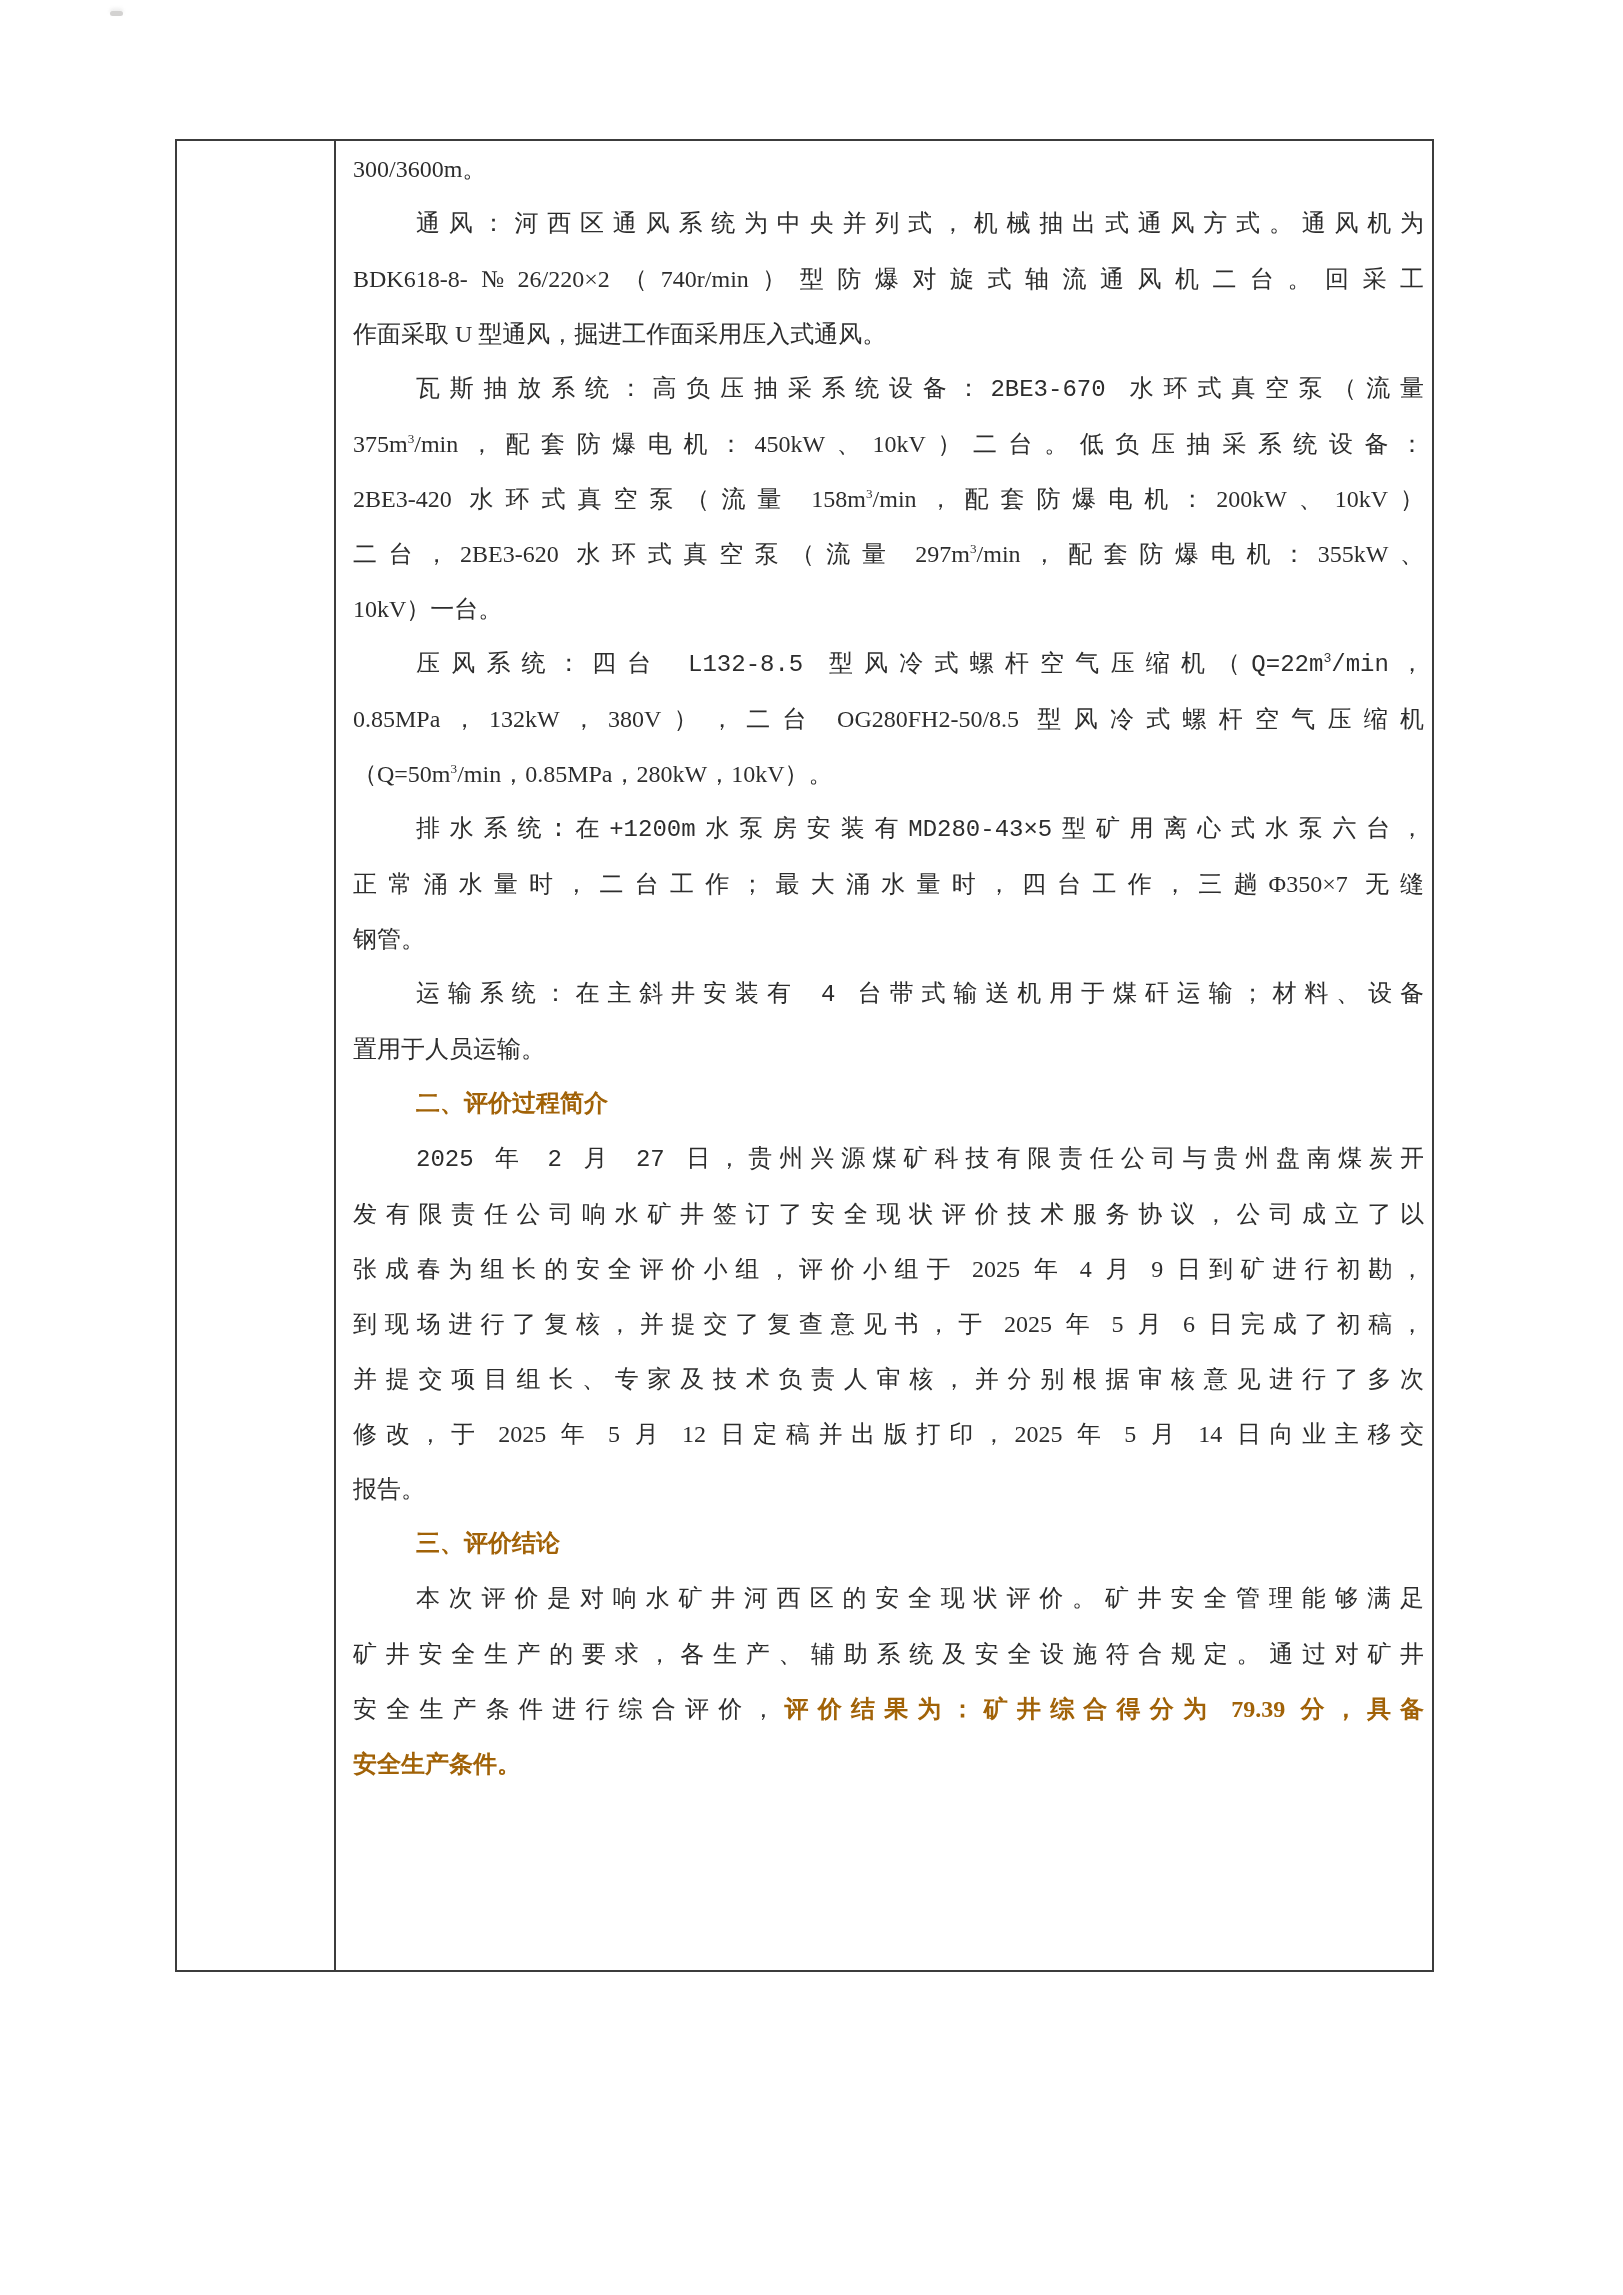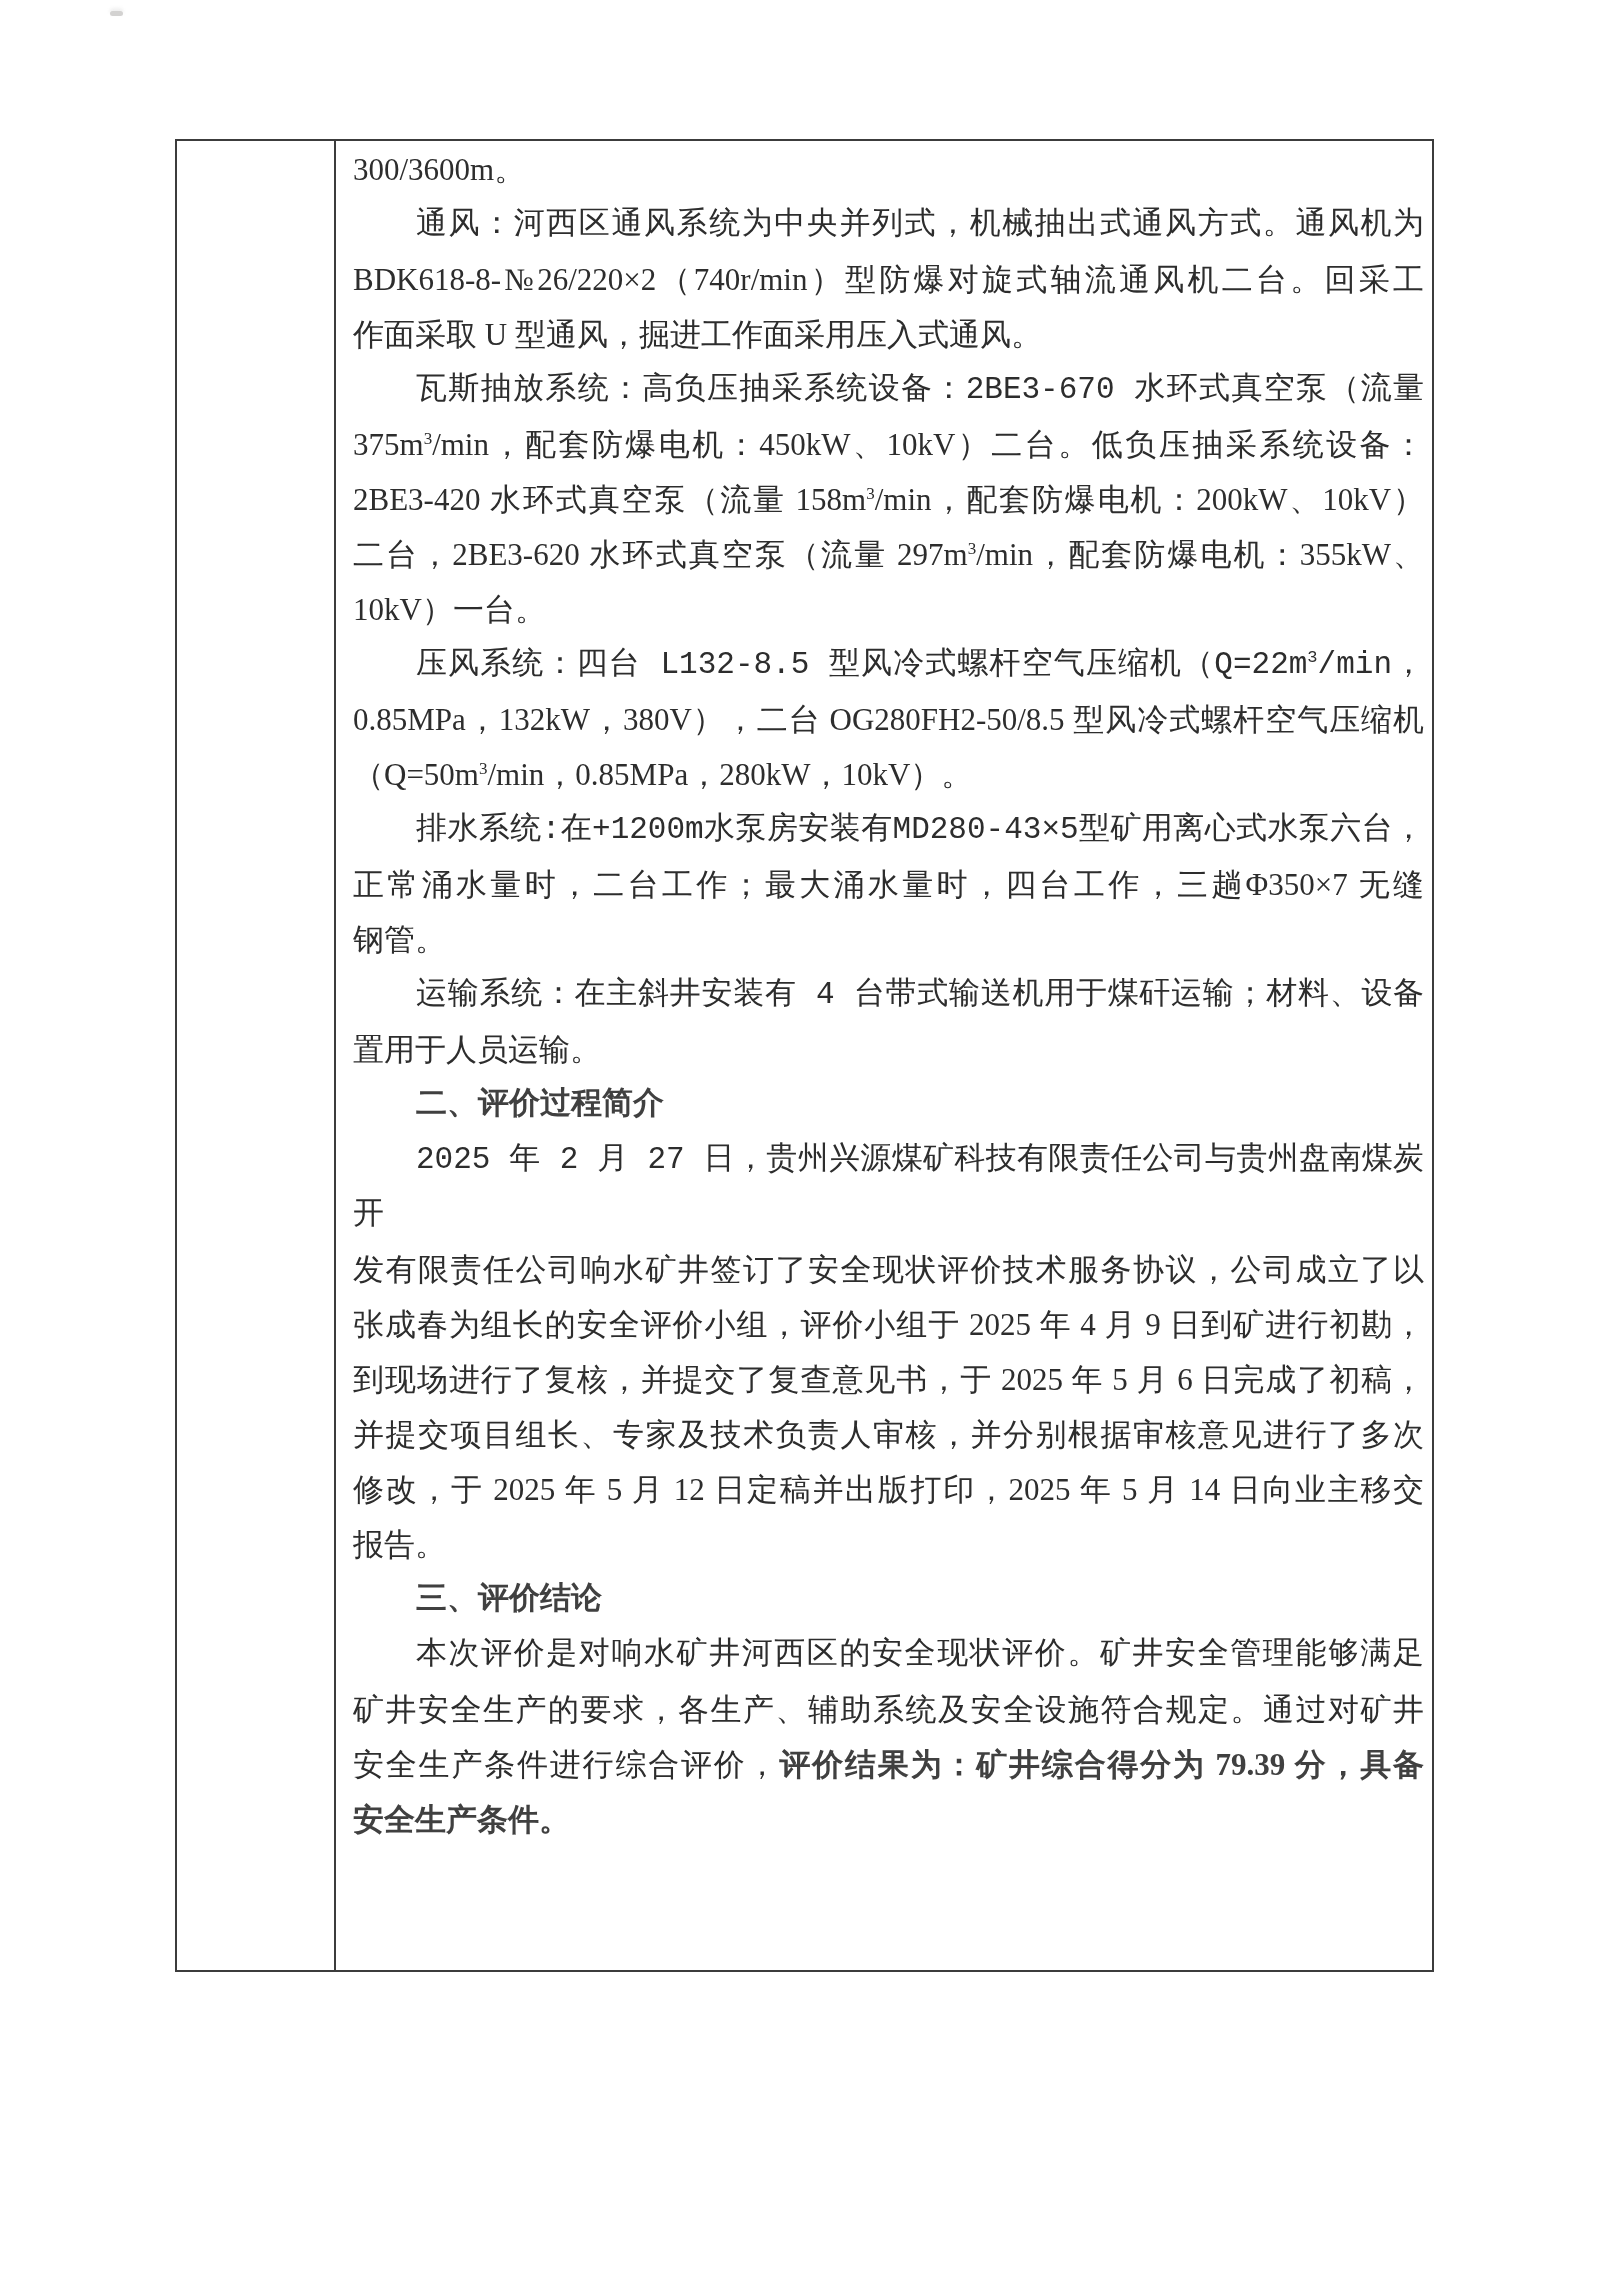--- a/index.html
+++ b/index.html
@@ -43,38 +43,38 @@
     border-right: 2px solid #3c3c3c;
     flex: none;
   }
   .cell-main {
     flex: 1;
     box-sizing: border-box;
     padding: 1.3px 7.9px 0 17px;
     overflow: hidden;
   }
   .line {
-    font-size: 31px;
+    font-size: 24px;
     line-height: 55px;
     color: #2d2d2d;
     white-space: nowrap;
     text-align: left;
   }
   .line.fill {
     white-space: normal;
     text-align: justify;
     text-align-last: justify;
   }
   .line.indent {
     text-indent: 63px;
     font-family: Liberation Mono, monospace;
   }
   .line .b {
     font-weight: 700;
-    color: #404040;
+    color: #a16207;
   }
   .line sup {
     font-size: 0.55em;
     line-height: 0;
     vertical-align: super;
   }
 </style>
 </head>
 <body>
 

